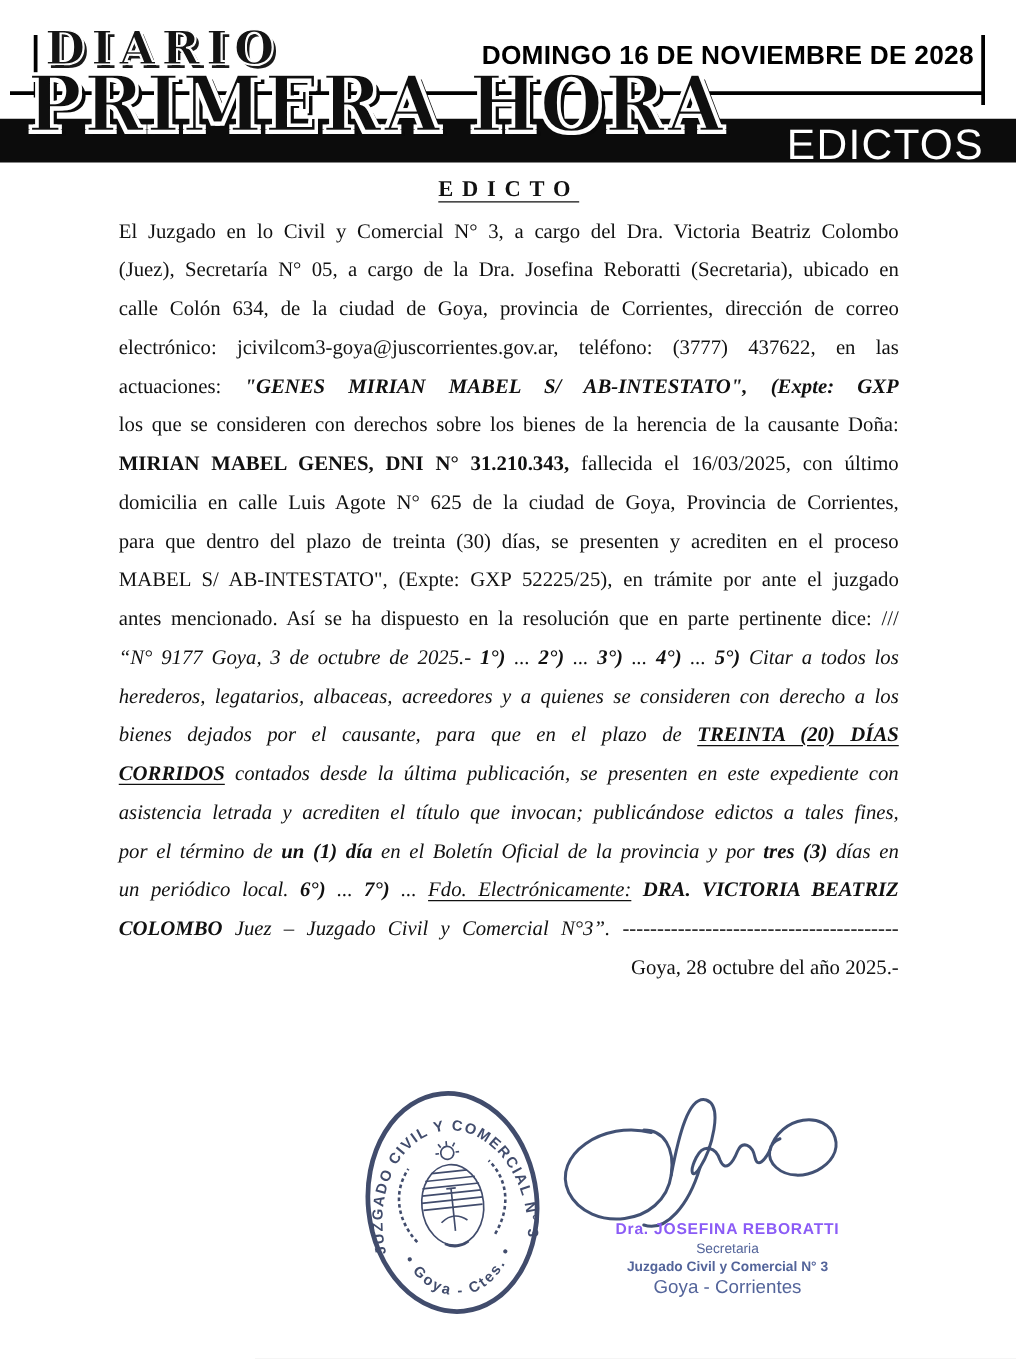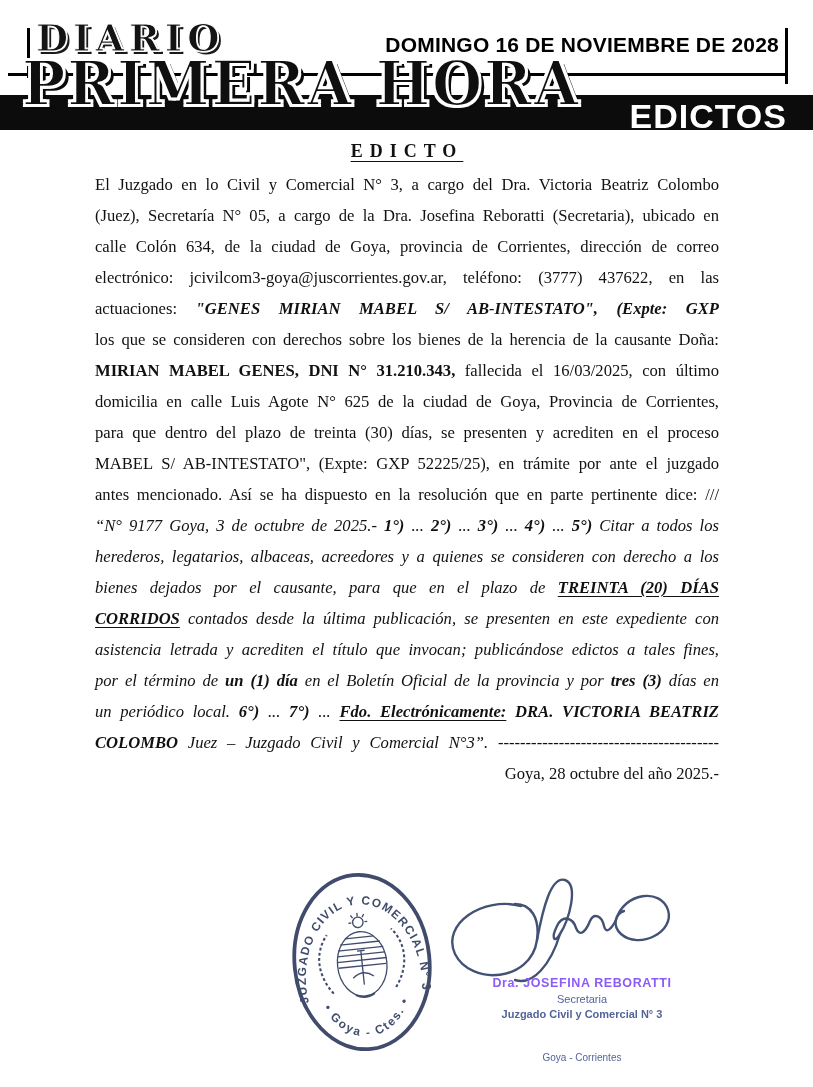--- a/index.html
+++ b/index.html
@@ -9,21 +9,21 @@
   }
   
   .masthead{position:absolute; left:0; top:0; width:813px; height:132px;}
   .vline{position:absolute; width:3px; background:#000;}
   .vline.left{left:27px; top:28px; height:50px;}
   .vline.right{left:785px; top:28px; height:56px;}
   .hrule{position:absolute; left:8px; top:73px; width:780px; height:3px; background:#000;}
   .band{position:absolute; left:0; top:95px; width:813px; height:35px; background:#0c0c0c; overflow:hidden; z-index:1;}
   .edictos{
     position:absolute; right:26px; top:1px;
-    font-family:"Liberation Sans","DejaVu Sans",sans-serif; font-weight:bold;
+    font-family:"Liberation Sans","DejaVu Sans",sans-serif; font-weight:normal;
     font-size:34px; line-height:40px; color:#fff; letter-spacing:1px;
   }
   .brand-top{
     position:absolute; left:36px; top:18px; z-index:2;
     font-family:"DejaVu Serif","Liberation Serif",serif; font-weight:bold;
     font-size:37px; line-height:40px; letter-spacing:5px; color:#141414;
     text-shadow:-1px -1px 0 #fff,1px -1px 0 #fff,-1px 1px 0 #fff,1px 1px 0 #fff,3px 3px 0 #1a1a1a;
     -webkit-text-stroke:1px #fff;
   }
   .brand-main{
@@ -49,32 +49,32 @@
     font-size:16.6px; line-height:31px; text-align:justify; text-align-last:justify;
     white-space:normal;
   }
   .tline.right{text-align:right; text-align-last:right;}
   .tline span{white-space:pre-wrap;}
   .r{font-style:normal; font-weight:normal;}
   .b{font-weight:bold;}
   .i{font-style:italic;}
   .bi{font-weight:bold; font-style:italic;}
   .biu{font-weight:bold; font-style:italic; text-decoration:underline; text-underline-offset:3px;}
-  .iu{font-style:italic; text-decoration:underline; text-underline-offset:3px;font-weight:bold;}
+  .iu{font-style:italic; text-decoration:underline; text-underline-offset:3px;}
   
   .stamp-wrap{position:absolute; left:286px; top:864px; width:152px; height:196px; transform:rotate(-6deg); opacity:.92;}
   .sig-wrap{position:absolute; left:425px; top:868px; width:260px; height:150px; opacity:.9;}
   .sig-block{
     position:absolute; left:462px; top:975px; width:240px; text-align:center;
     font-family:"Liberation Sans","DejaVu Sans",sans-serif; filter:blur(0.4px);
   }
   .sig-name{font-size:12.5px; font-weight:bold; letter-spacing:.6px; line-height:17px;}
   .sig-role{font-size:11px; line-height:15px;}
   .sig-office{font-size:11px; font-weight:bold; line-height:15px;}
-  .sig-loc{font-size:10px; line-height:15px;margin-top:28px;}
+  .sig-loc{font-size:15px; line-height:15px;}
 </style>
 </head>
 <body>
 
 <div class="page">
 
   <header class="masthead">
     <div class="vline left"></div>
     <div class="vline right"></div>
     <div class="hrule"></div>

